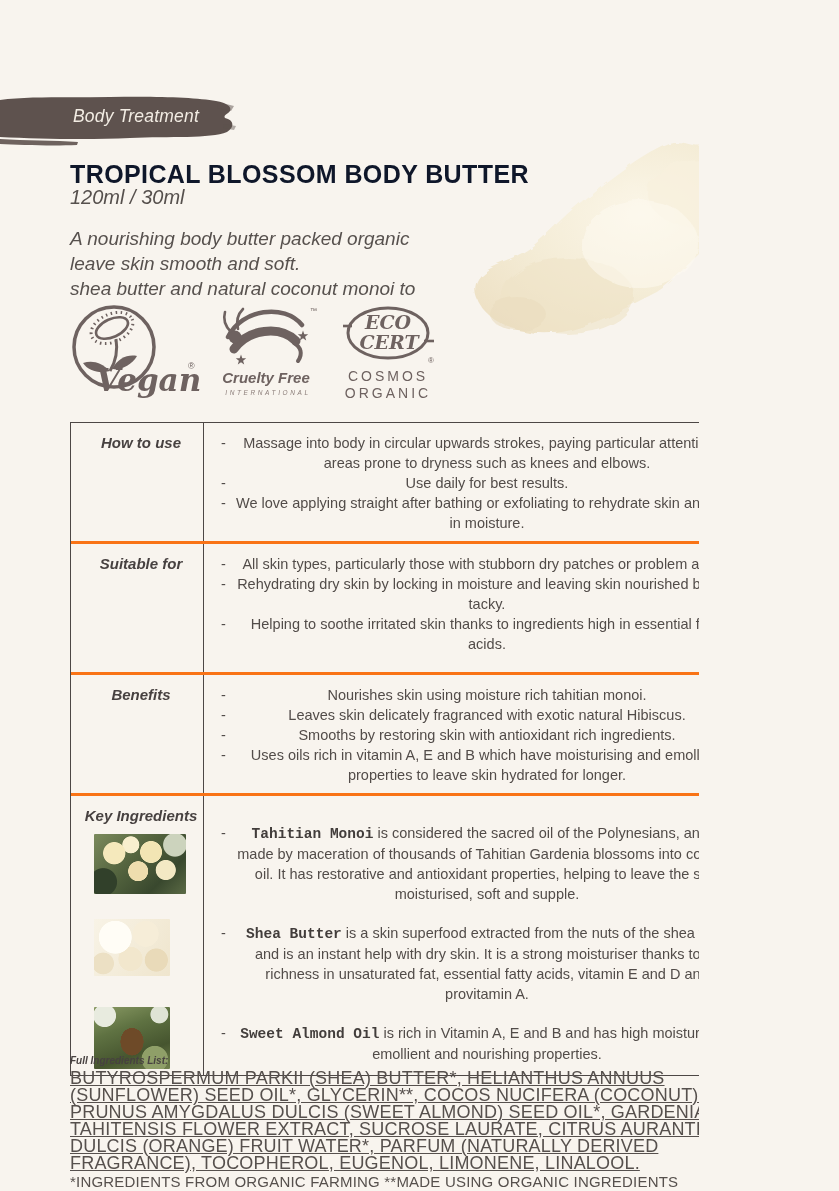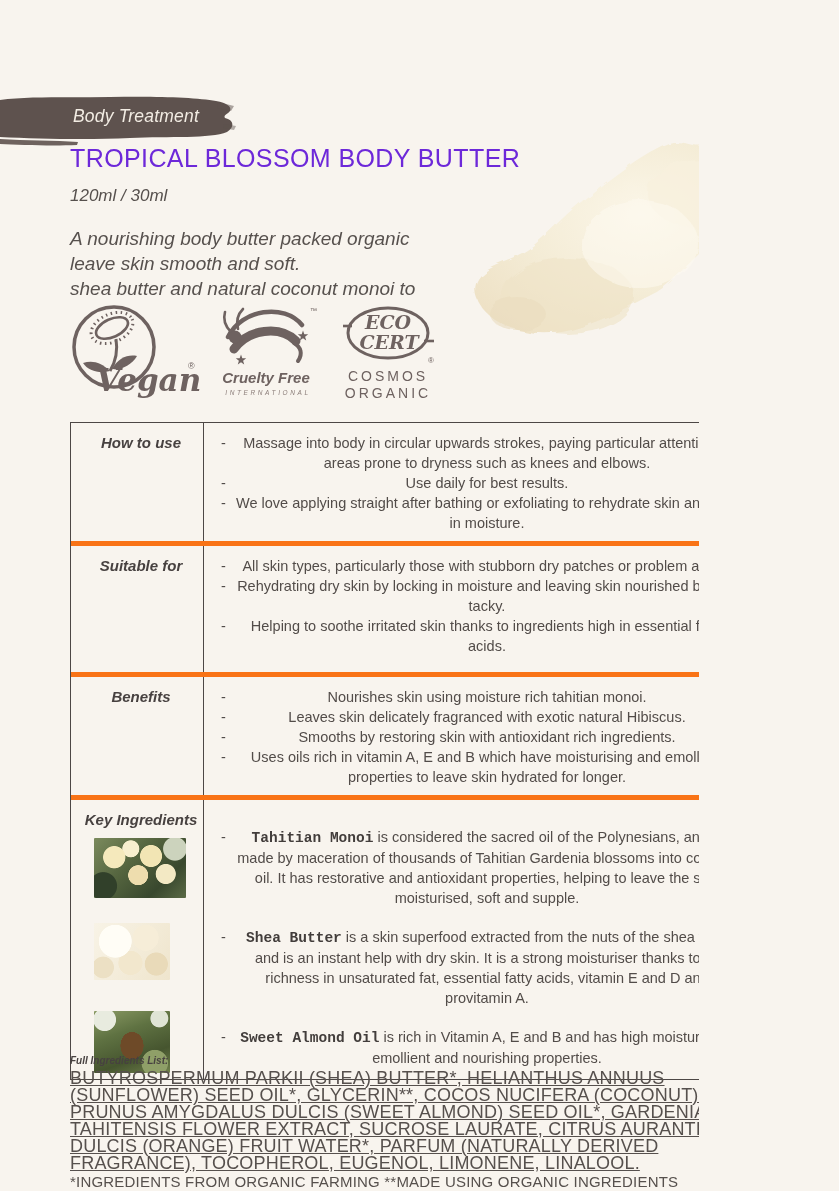--- a/index.html
+++ b/index.html
@@ -13,26 +13,26 @@
   
   .badge { position:absolute; left:0; top:94px; width:240px; height:58px; }
   .badge svg { position:absolute; left:0; top:0; }
   .badge-label {
     position:absolute; left:73px; top:12px; width:134px;
     font-style:italic; font-size:17.5px; color:#f2ece3; letter-spacing:0.2px;
   }
 
   
   .title {
-    position:absolute; left:70px; top:144px;
-    font-size:25px; font-weight:normal; letter-spacing:0.4px; color:#6d28d9;
+    position:absolute; left:70px; top:160px;
+    font-size:25px; font-weight:bold; letter-spacing:0.4px; color:#0f172a;
   }
   .sizes {
     position:absolute; left:70px; top:186px;
-    font-style:italic; font-size:17px; color:#56504d;
+    font-style:italic; font-size:20px; color:#56504d;
   }
   .desc {
     position:absolute; left:70px; top:226px;
     font-style:italic; font-size:19px; line-height:25px; color:#57514e;
   }
 
   
   .blob { position:absolute; left:448px; top:132px; }
 
   
@@ -42,21 +42,21 @@
   .logo-vegan { width:132px; }
   .logo-cf { width:104px; margin-left:12px;font-style:italic; }
   .logo-eco { width:94px; margin-left:24px; }
 
   
   .info-table {
     position:absolute; left:70px; top:422px; width:698px;
     border:1px solid #4d4745; background:transparent;text-align:center;
   }
   .t-row { display:grid; grid-template-columns:133px 1fr; }
-  .t-row + .t-row { border-top:5px solid #f97316; }
+  .t-row + .t-row { border-top:3px solid #f97316; }
   .t-row.r1 { min-height:110px; }
   .t-row.r2 { min-height:131px; }
   .t-row.r3 { min-height:112px; }
   .t-row.r4 { min-height:273px; }
   .t-label {
     border-right:1px solid #4d4745; padding:11px 4px 6px 12px;
     font-style:italic; font-weight:bold; font-size:15px; color:#474140;
   }
   .t-content { padding:10px 26px 8px 10px; font-size:14.5px; line-height:20px; color:#524c49; }
   .t-row.r4 .t-content { padding-top:27px; }

